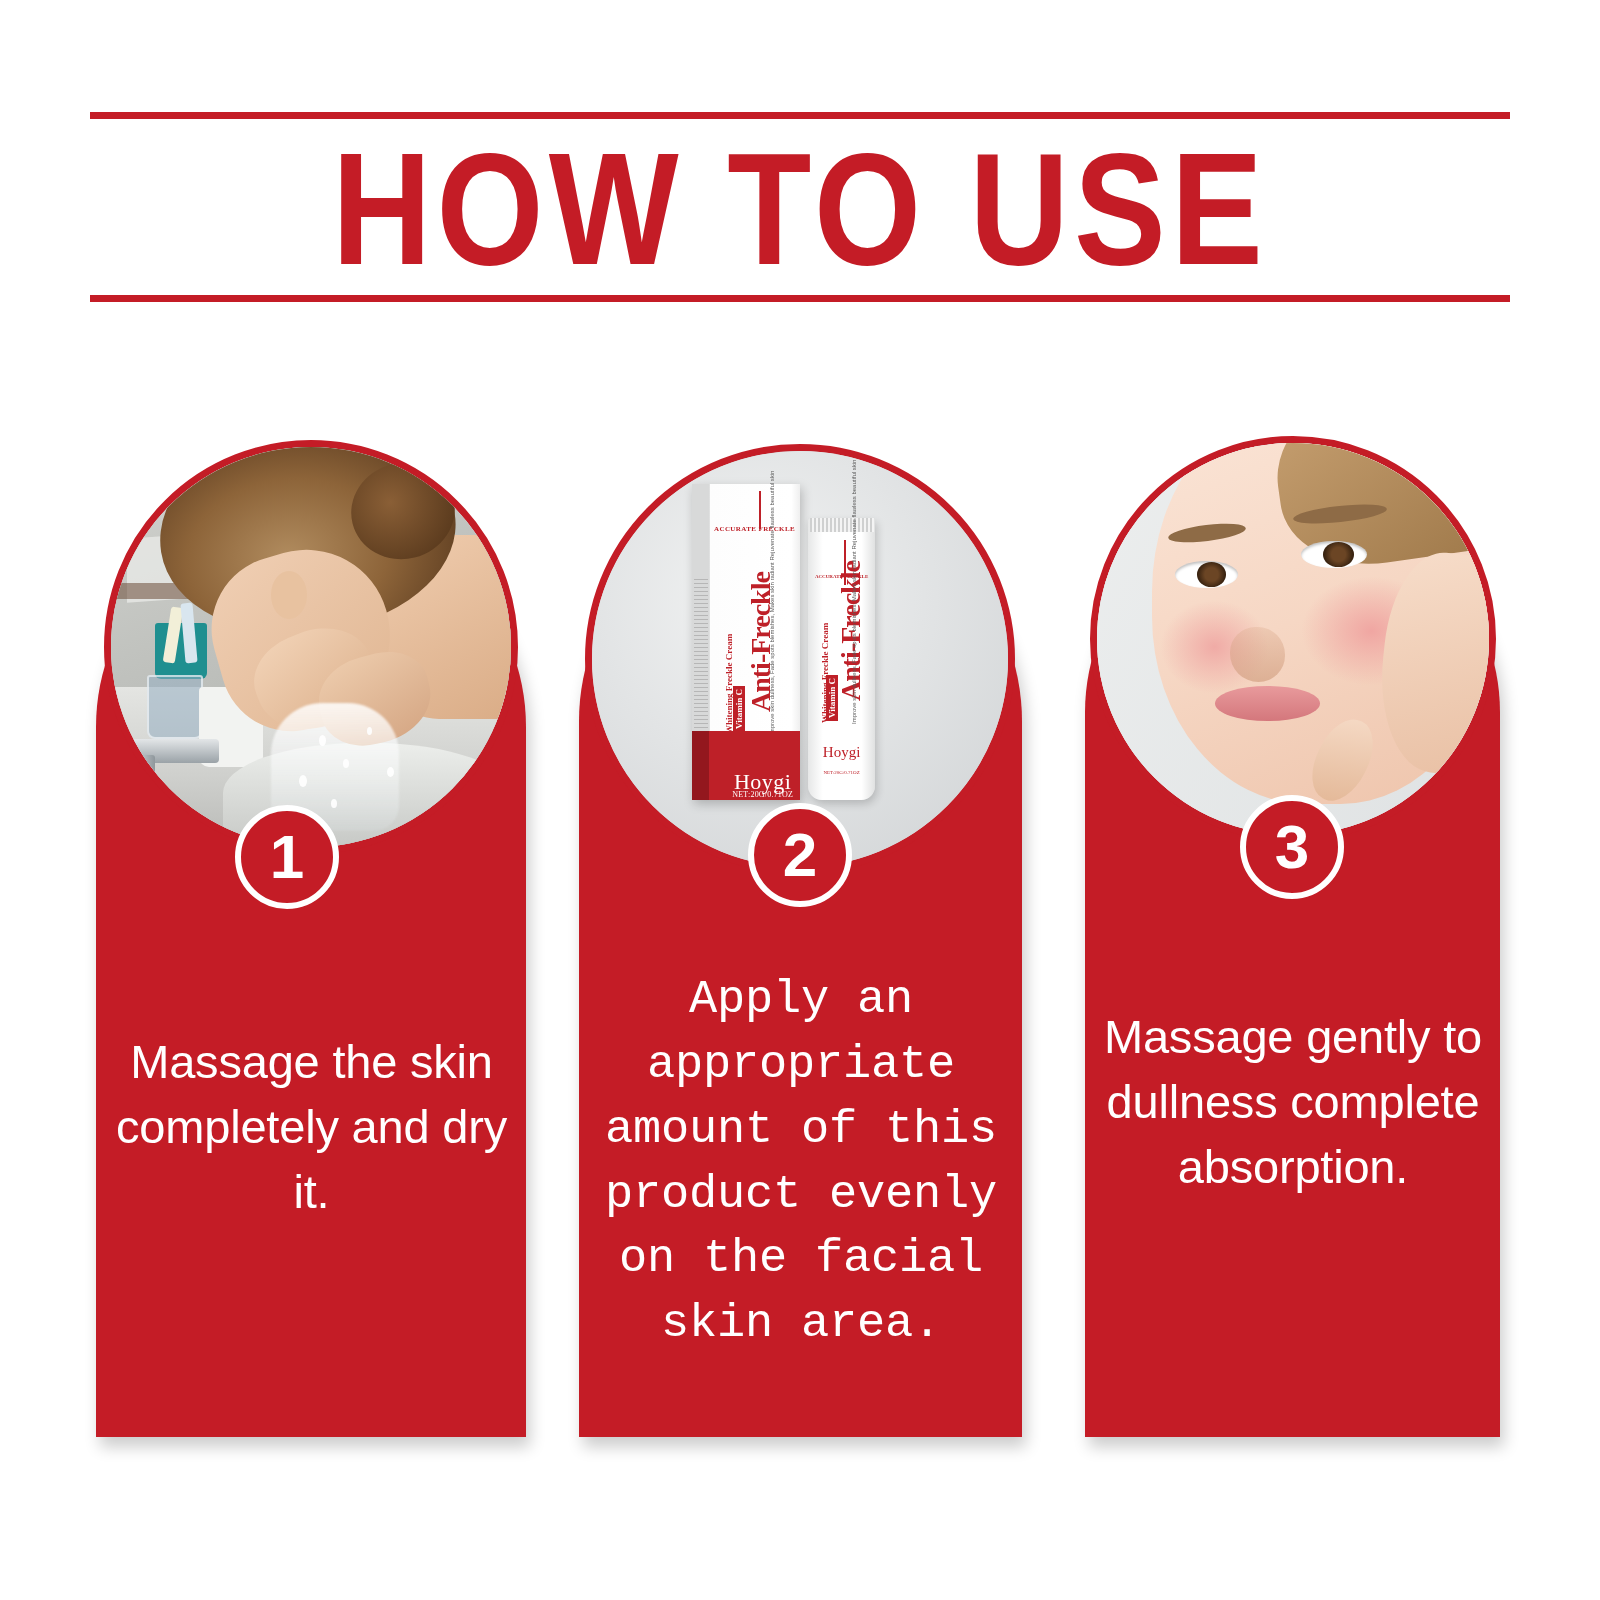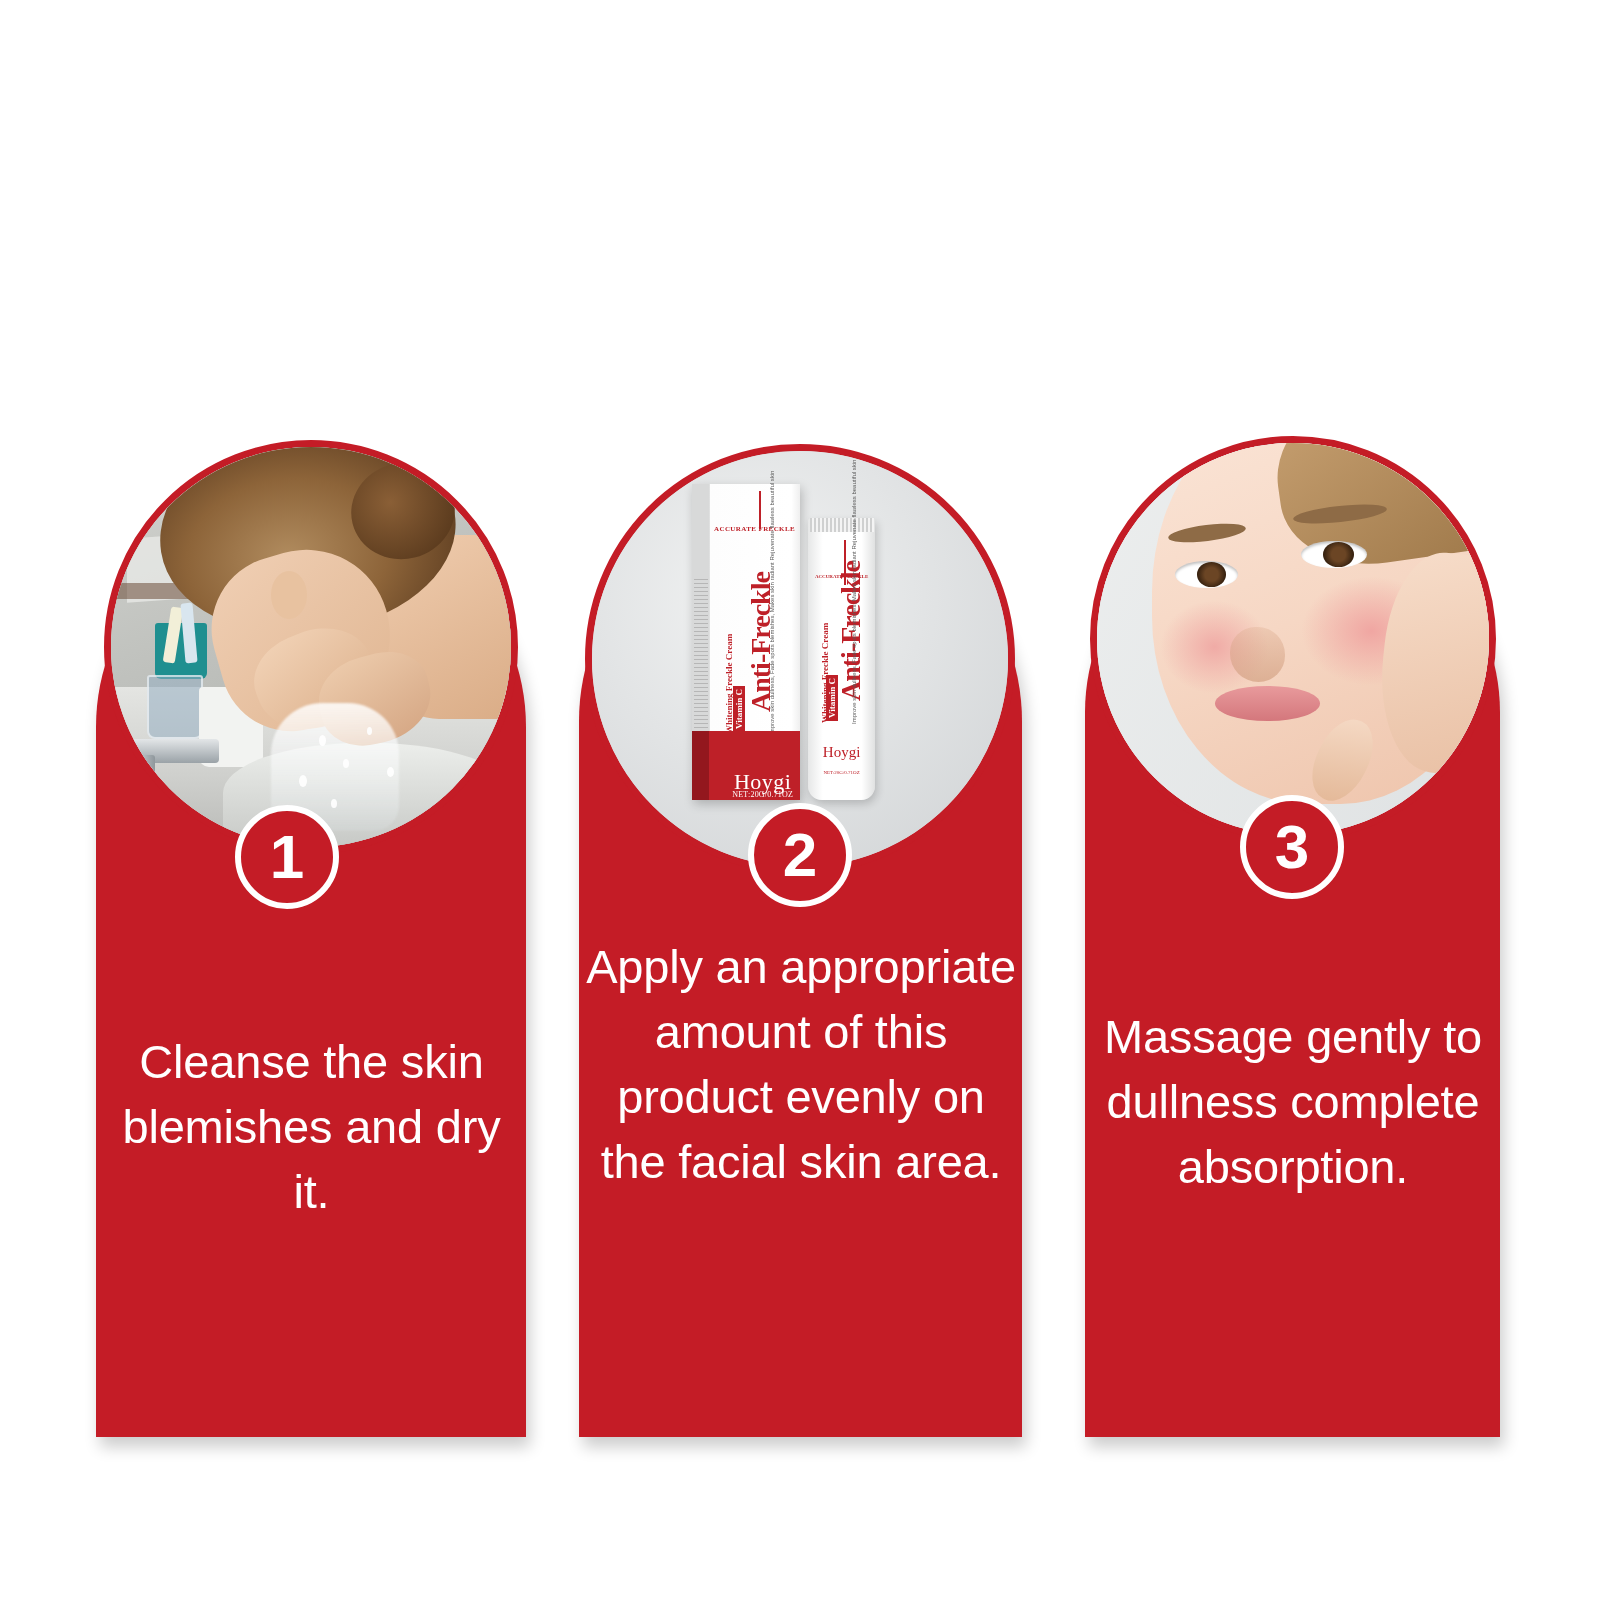--- a/index.html
+++ b/index.html
@@ -276,28 +276,33 @@
     color: #ffffff;
     text-align: center;
     font-family: "Liberation Sans", sans-serif;
     font-weight: 300;
     font-size: 47px;
     line-height: 1.38;
     letter-spacing: -0.2px;
     white-space: pre-line;
   }
   .caption-1 { left: 104px;  top: 1030px; width: 415px; }
-  .caption-2 { left: 586px;  top: 935px;  width: 430px; }
+  .caption-2 { left: 586px;  top: 968px;  width: 430px; font-family: Liberation Mono, monospace; }
   .caption-3 { left: 1092px; top: 1005px; width: 402px; }
 </style>
 </head>
 <body>
 
 <div class="page">
 
+  <div class="header">
+    <div class="rule rule-top"></div>
+    <div class="page-title">HOW TO USE</div>
+    <div class="rule rule-bottom"></div>
+  </div>
 
   <div class="cards">
 
     <div class="card card-1"></div>
 
     <div class="photo-ring photo-ring-1">
       <div class="photo-inner">
         <div class="scene-wash">
           <div class="sw-wall"></div>
           <div class="sw-mirror"></div>
@@ -323,21 +328,21 @@
           <div class="drop" style="left:58%;top:78%;width:6px;height:9px;"></div>
           <div class="drop" style="left:47%;top:82%;width:8px;height:12px;"></div>
           <div class="drop" style="left:64%;top:70%;width:5px;height:8px;"></div>
           <div class="drop" style="left:69%;top:80%;width:7px;height:10px;"></div>
           <div class="drop" style="left:55%;top:88%;width:6px;height:9px;"></div>
         </div>
       </div>
     </div>
 
     <div class="badge badge-1">1</div>
-    <div class="caption caption-1">Cleanse the skin blemishes and dry it.</div>
+    <div class="caption caption-1">Massage the skin completely and dry it.</div>
 
     <div class="card card-2"></div>
 
     <div class="photo-ring photo-ring-2">
       <div class="photo-inner">
         <div class="scene-prod">
 
           <div class="pkg-box">
             <div class="pkg-sidetext"></div>
             <div class="pkg-redline"></div>

